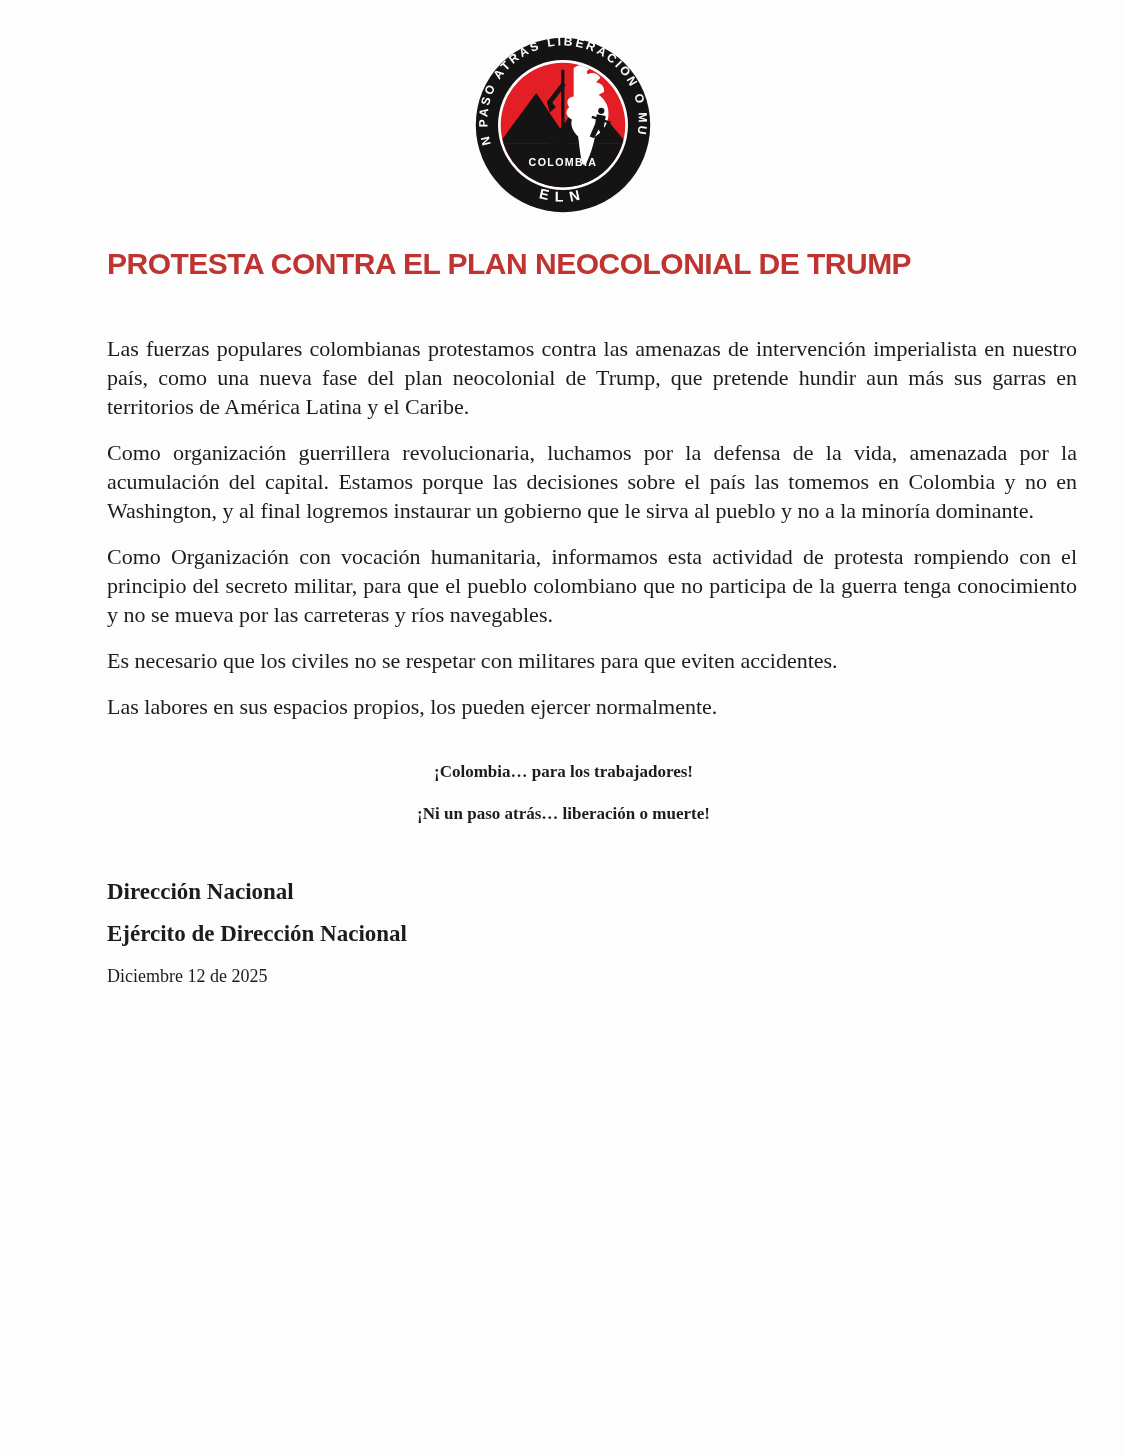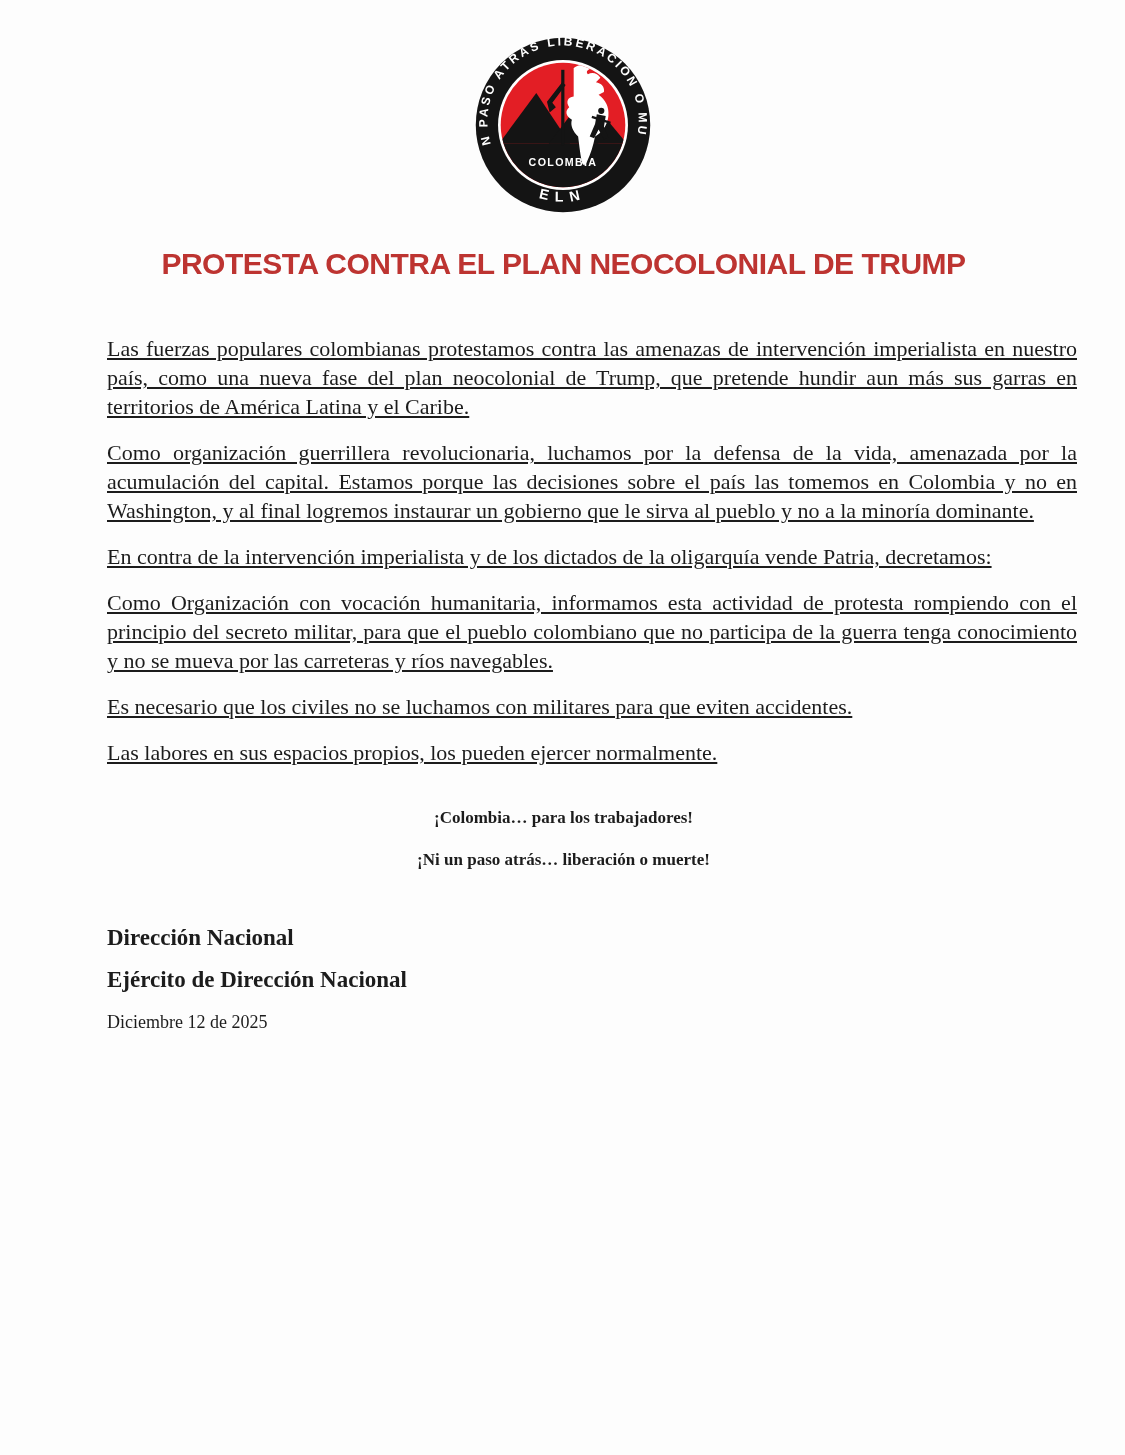--- a/index.html
+++ b/index.html
@@ -16,32 +16,30 @@
   }
   .logo-wrap {
     padding-top: 36px;
     display: flex;
     justify-content: center;
   }
   .logo-wrap svg { width: 178px; height: 178px; display: block; }
 
   .doc-title {
     margin: 32px 105px 0 107px;
-    text-align: center;
     font-family: "Liberation Sans", sans-serif;
     font-weight: bold;
     font-size: 30px;
     line-height: 36px;
     letter-spacing: -0.5px;
     color: #bd3431;
   }
 
   .body-text {
     margin: 52px 48px 0 107px;
-    text-decoration: underline;
   }
   .body-text p {
     margin: 0 0 17px 0;
     font-size: 22px;
     line-height: 29px;
     text-align: justify;
     text-justify: inter-word;
   }
 
   .slogans { margin: 36px 105px 0 107px; text-align: center; }
@@ -121,23 +119,22 @@
         <textPath href="#bottomArc" startOffset="50%" text-anchor="middle">ELN</textPath>
       </text>
     </svg>
   </div>
 
   <h1 class="doc-title">PROTESTA CONTRA EL PLAN NEOCOLONIAL DE TRUMP</h1>
 
   <div class="body-text">
     <p>Las fuerzas populares colombianas protestamos contra las amenazas de intervención imperialista en nuestro país, como una nueva fase del plan neocolonial de Trump, que pretende hundir aun más sus garras en territorios de América Latina y el Caribe.</p>
     <p>Como organización guerrillera revolucionaria, luchamos por la defensa de la vida, amenazada por la acumulación del capital. Estamos porque las decisiones sobre el país las tomemos en Colombia y no en Washington, y al final logremos instaurar un gobierno que le sirva al pueblo y no a la minoría dominante.</p>
-    <p>En contra de la intervención imperialista y de los dictados de la oligarquía vende Patria, decretamos:</p>
     <p>Como Organización con vocación humanitaria, informamos esta actividad de protesta rompiendo con el principio del secreto militar, para que el pueblo colombiano que no participa de la guerra tenga conocimiento y no se mueva por las carreteras y ríos navegables.</p>
-    <p>Es necesario que los civiles no se luchamos con militares para que eviten  accidentes.</p>
+    <p>Es necesario que los civiles no se respetar con militares para que eviten  accidentes.</p>
     <p>Las labores en sus espacios propios, los pueden ejercer normalmente.</p>
   </div>
 
   <div class="slogans">
     <p class="slogan">¡Colombia… para los trabajadores!</p>
     <p class="slogan">¡Ni un paso atrás… liberación o muerte!</p>
   </div>
 
   <div class="signature">
     <p class="sig-line">Dirección Nacional</p>

